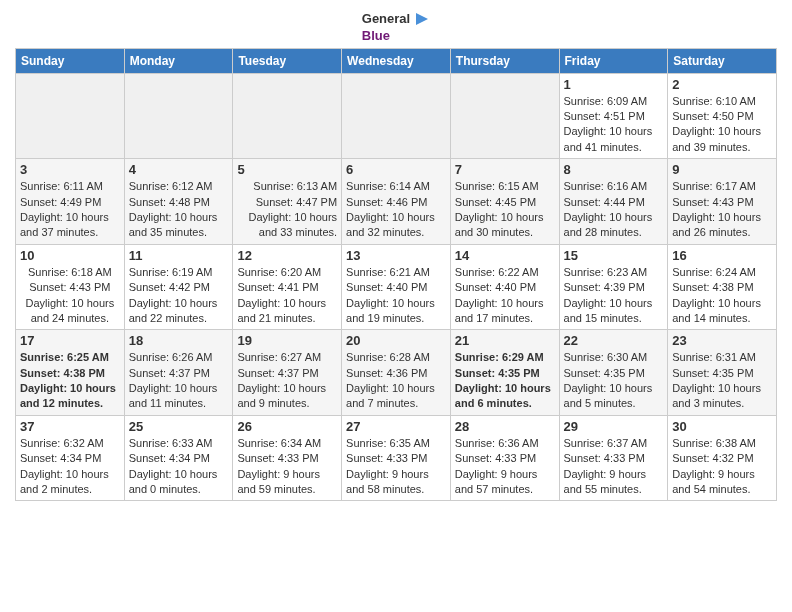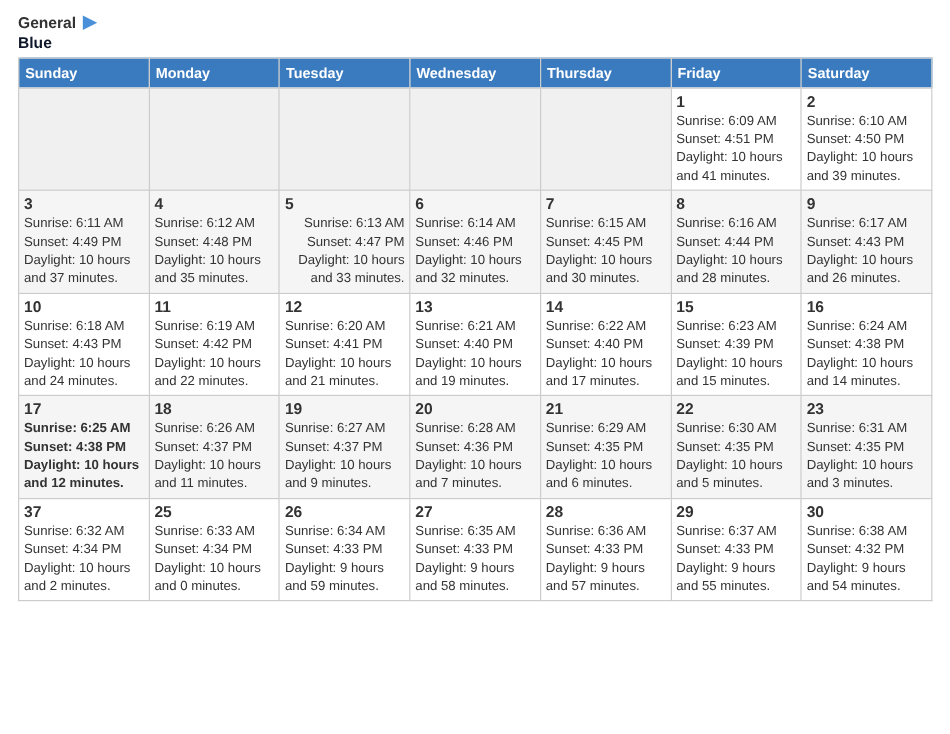--- a/index.html
+++ b/index.html
@@ -10,21 +10,21 @@
       height: 612px;
       overflow: hidden;
     }
     .container {
       width: 792px;
       padding: 10px 15px 5px 15px;
     }
     .header-top {
       display: flex;
       align-items: flex-start;
-      justify-content: flex-start;
+      justify-content: center;
       margin-bottom: 4px;
     }
     .logo {
       display: flex;
       align-items: center;
       gap: 2px;
     }
     .title-block {
       text-align: right;
     }
@@ -86,21 +86,21 @@
 <div class="container">
   <div class="header-top">
     <div class="logo">
     <div style="display:flex;flex-direction:column;align-items:flex-start;line-height:1.2;">
       <div style="display:flex;align-items:center;">
         <span style="font-size:13px;font-weight:bold;color:#333;">General</span>
         <svg width="18" height="18" viewBox="0 0 18 18" style="margin-left:2px;">
           <polygon points="4,3 16,9 4,15" fill="#4a90d9"></polygon>
         </svg>
       </div>
-      <span style="font-size:13px;font-weight:bold;color:#0f172a;">Blue</span>
+      <span style="font-size:13px;font-weight:bold;color:#701a75;">Blue</span>
     </div>
   </div>
     <div class="title-block">
       <div class="month-title"></div>
       <div class="location-title"></div>
     </div>
   </div>
 
   <table class="calendar-table">
     <thead>
@@ -183,21 +183,21 @@
             <span class="day-number">9</span>
             <div class="cell-info" style="white-space: pre-line;">Sunrise: 6:17 AM
 Sunset: 4:43 PM
 Daylight: 10 hours
 and 26 minutes.</div>
           </td>
         </tr>
         <tr>
           <td>
             <span class="day-number">10</span>
-            <div class="cell-info" style="white-space: pre-line;">Sunrise: 6:18 AM
+            <div class="cell-info" style="white-space: pre-line; text-align: center;">Sunrise: 6:18 AM
 Sunset: 4:43 PM
 Daylight: 10 hours
 and 24 minutes.</div>
           </td>
           <td>
             <span class="day-number">11</span>
             <div class="cell-info" style="white-space: pre-line;">Sunrise: 6:19 AM
 Sunset: 4:42 PM
 Daylight: 10 hours
 and 22 minutes.</div>
@@ -262,21 +262,21 @@
           </td>
           <td>
             <span class="day-number">20</span>
             <div class="cell-info" style="white-space: pre-line;">Sunrise: 6:28 AM
 Sunset: 4:36 PM
 Daylight: 10 hours
 and 7 minutes.</div>
           </td>
           <td>
             <span class="day-number">21</span>
-            <div class="cell-info" style="white-space: pre-line;">Sunrise: 6:29 AM
+            <div class="cell-info" style="white-space: pre-line; font-weight: bold;">Sunrise: 6:29 AM
 Sunset: 4:35 PM
 Daylight: 10 hours
 and 6 minutes.</div>
           </td>
           <td>
             <span class="day-number">22</span>
             <div class="cell-info" style="white-space: pre-line;">Sunrise: 6:30 AM
 Sunset: 4:35 PM
 Daylight: 10 hours
 and 5 minutes.</div>

